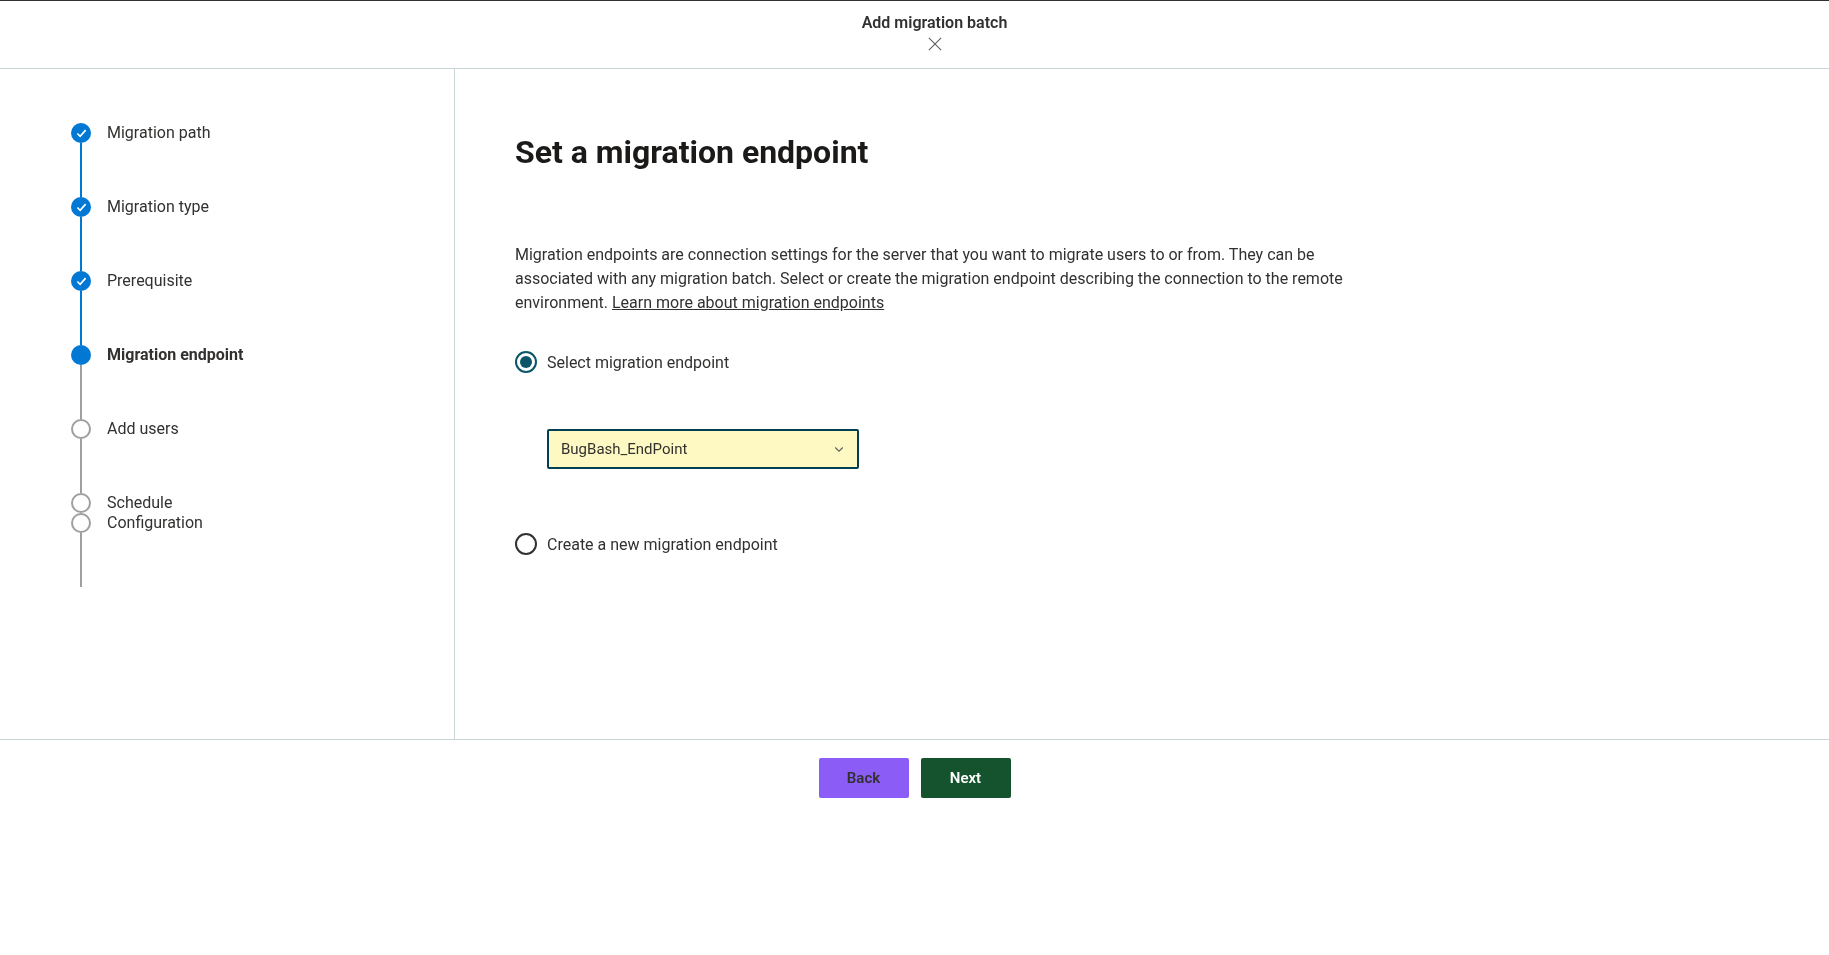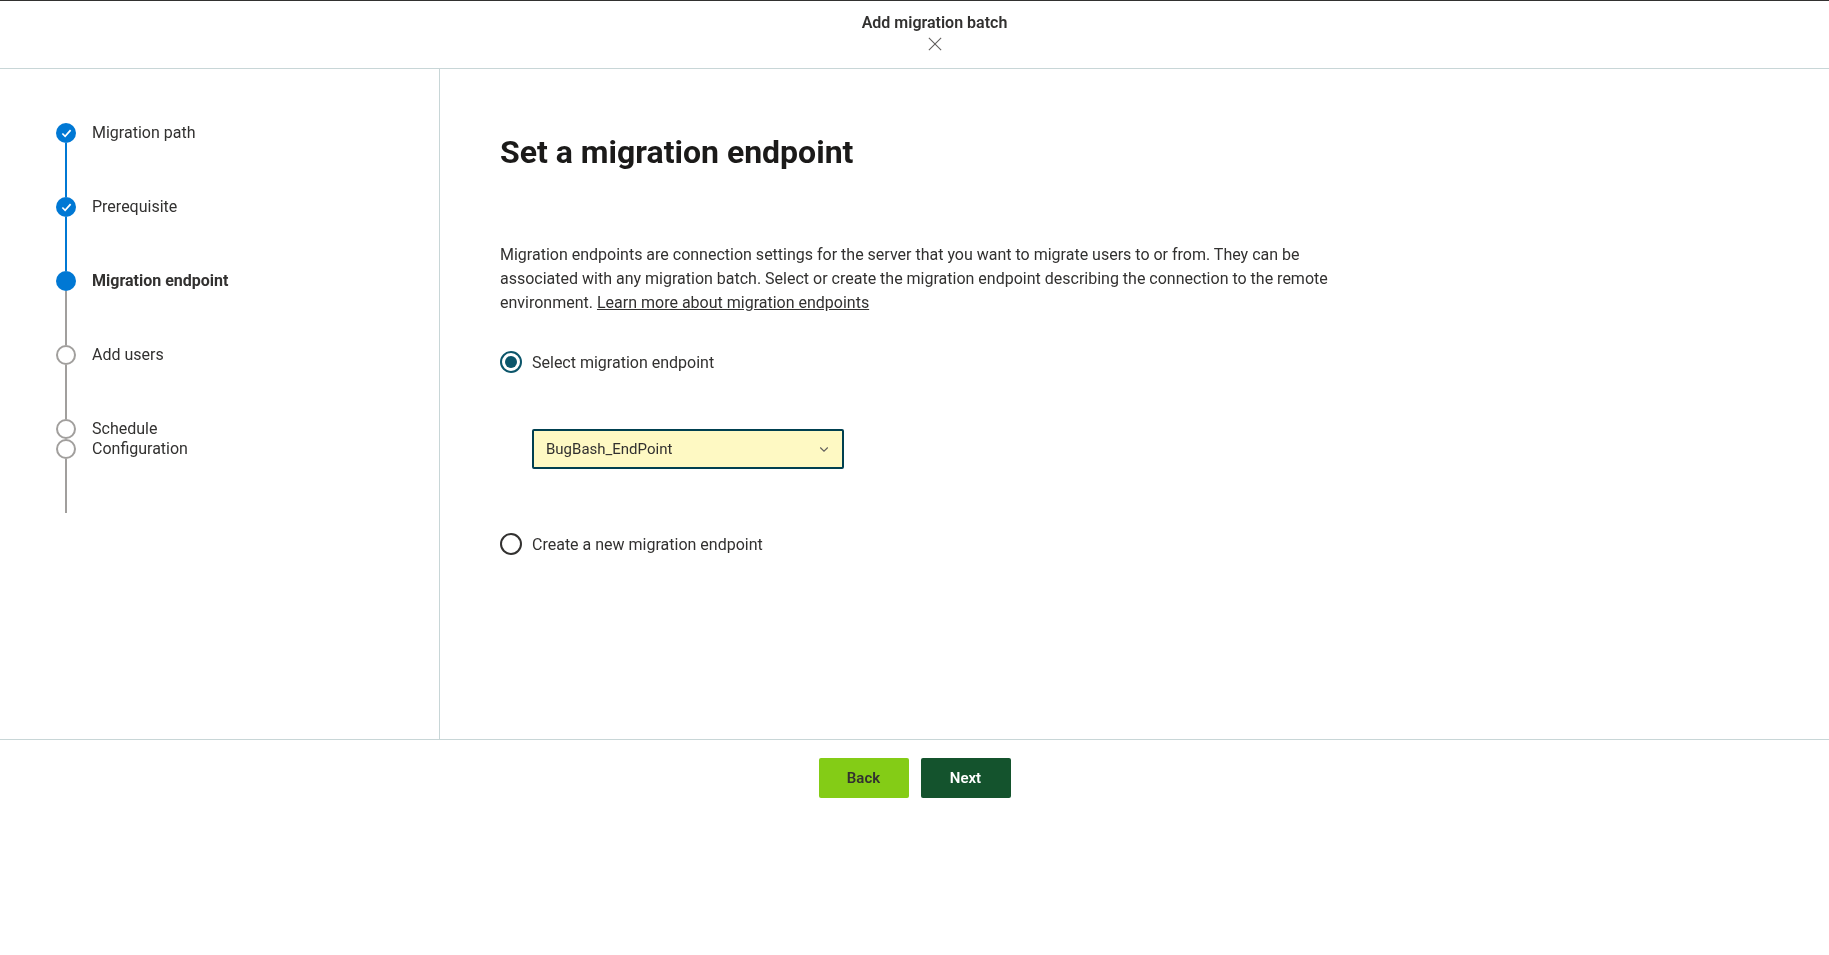--- a/index.html
+++ b/index.html
@@ -40,20 +40,21 @@
       justify-content: center;
       color: #605e5c;
     }
     .close-btn svg {
       width: 14px;
       height: 14px;
     }
     .body {
       display: flex;
       height: 670px;
+      padding-left: 15px;
     }
     .sidebar {
       width: 440px;
       border-right: 1px solid #c8d6d7;
       padding: 54px 0 0 56px;
     }
     .step-list {
       list-style: none;
     }
     .step-item {
@@ -203,21 +204,21 @@
       height: 40px;
       padding: 0 20px;
       font-size: 15px;
       font-weight: 600;
       border: none;
       border-radius: 2px;
       cursor: pointer;
       font-family: inherit;
     }
     .btn-secondary {
-      background: #84cc16;
+      background: #8b5cf6;
       color: #323130;
     }
     .btn-primary {
       background: #14532d;
       color: #fff;
     }
   </style>
 </head>
 <body>
 
@@ -249,20 +250,31 @@
       </li>
       <li class="step-item">
         <div class="step-bullet-wrap">
           <div class="step-bullet completed">
             <svg viewBox="0 0 16 16" fill="none" stroke="white" stroke-width="2.5">
                 <polyline points="2,8 6,12 14,3"></polyline>
               </svg>
           </div>
           <div class="step-connector active"></div>
         </div>
+        <span class="step-label">Migration type</span>
+      </li>
+      <li class="step-item">
+        <div class="step-bullet-wrap">
+          <div class="step-bullet completed">
+            <svg viewBox="0 0 16 16" fill="none" stroke="white" stroke-width="2.5">
+                <polyline points="2,8 6,12 14,3"></polyline>
+              </svg>
+          </div>
+          <div class="step-connector active"></div>
+        </div>
         <span class="step-label">Prerequisite</span>
       </li>
       <li class="step-item">
         <div class="step-bullet-wrap">
           <div class="step-bullet current"></div>
           <div class="step-connector"></div>
         </div>
         <span class="step-label current">Migration endpoint</span>
       </li>
       <li class="step-item">

